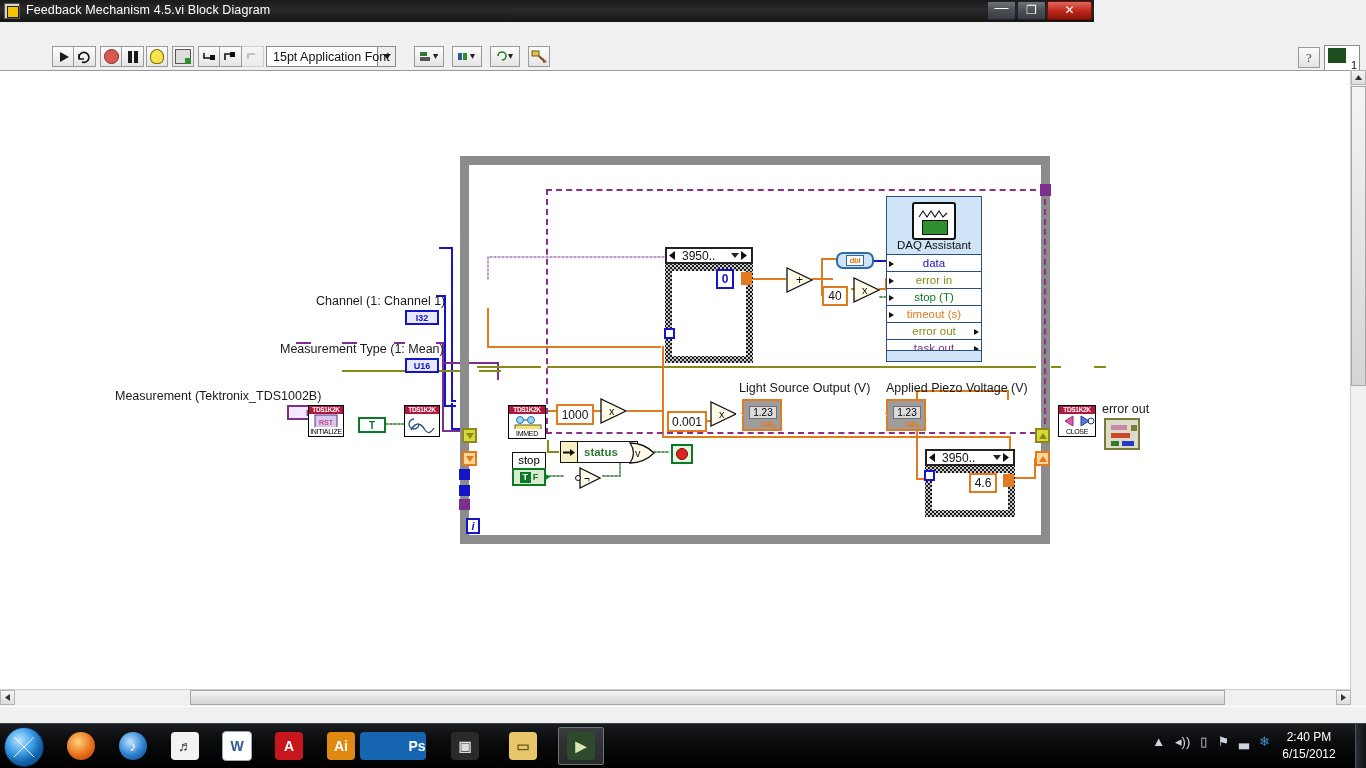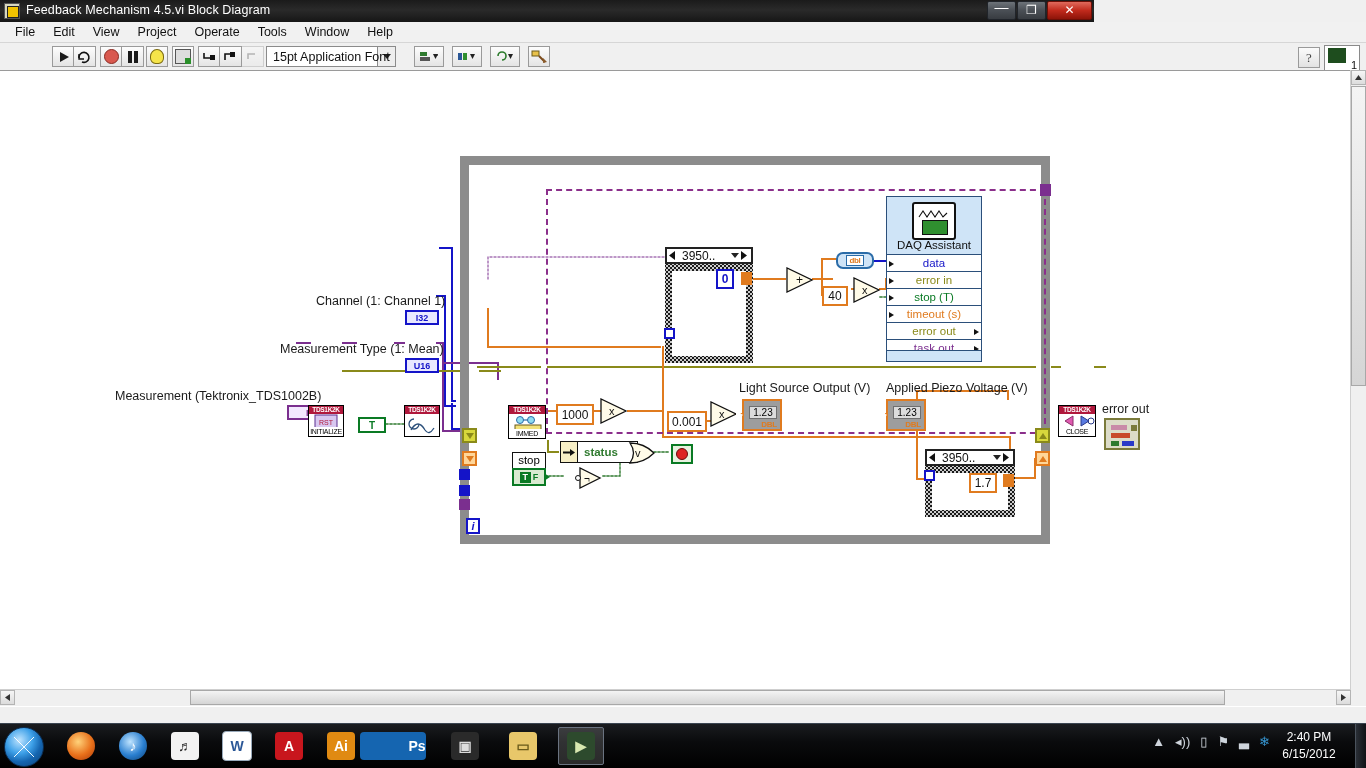--- a/index.html
+++ b/index.html
@@ -354,30 +354,20 @@
           </div>
         <div class="wb">
             <span class="glyph">❐</span>
           </div>
         <div class="wb close">
             <span class="glyph">✕</span>
           </div>
       </div>
     </div>
 
-    <div class="menubar">
-      <div class="menu-item">File</div>
-      <div class="menu-item">Edit</div>
-      <div class="menu-item">View</div>
-      <div class="menu-item">Project</div>
-      <div class="menu-item">Operate</div>
-      <div class="menu-item">Tools</div>
-      <div class="menu-item">Window</div>
-      <div class="menu-item">Help</div>
-    </div>
 
     <div class="toolbar">
 
       <div class="tb-group" style="left:52px;">
         <div class="tbbtn">
             <div class="arrow-run"></div>
           </div>
         <div class="tbbtn">
           <svg width="15" height="14">
               <path d="M2 8 a5 5 0 1 1 3 4" fill="none" stroke="#111" stroke-width="1.6"></path>
@@ -790,21 +780,21 @@
               <svg width="8" height="9">
                   <polygon points="0,0 0,9 6,4.5" fill="#111"></polygon>
                 </svg>
             </span>
           </div>
           <div class="frame" style="top:17px;">
             <div class="inner"></div>
           </div>
         </div>
         <div class="konst" style="left:969px;top:402px;width:28px;height:20px;">
-          <span>1.7</span>
+          <span>4.6</span>
         </div>
         <div class="tunnel orange" style="left:1003px;top:403px;width:11px;height:13px;"></div>
         <div class="tunnel" style="left:924px;top:399px;width:11px;height:11px;background:#fff;border:2px solid #1414c8;box-sizing:border-box;"></div>
 
         <div class="sr up olive" style="left:1035px;top:357px;">
           <span class="tri"></span>
         </div>
         <div class="sr up orange" style="left:1035px;top:380px;">
           <span class="tri"></span>
         </div>

